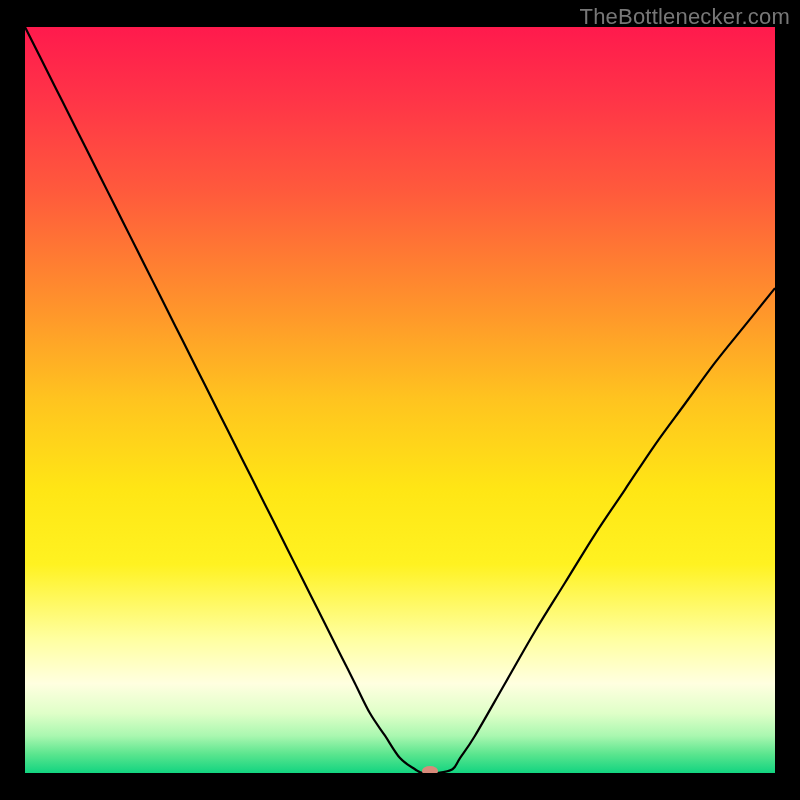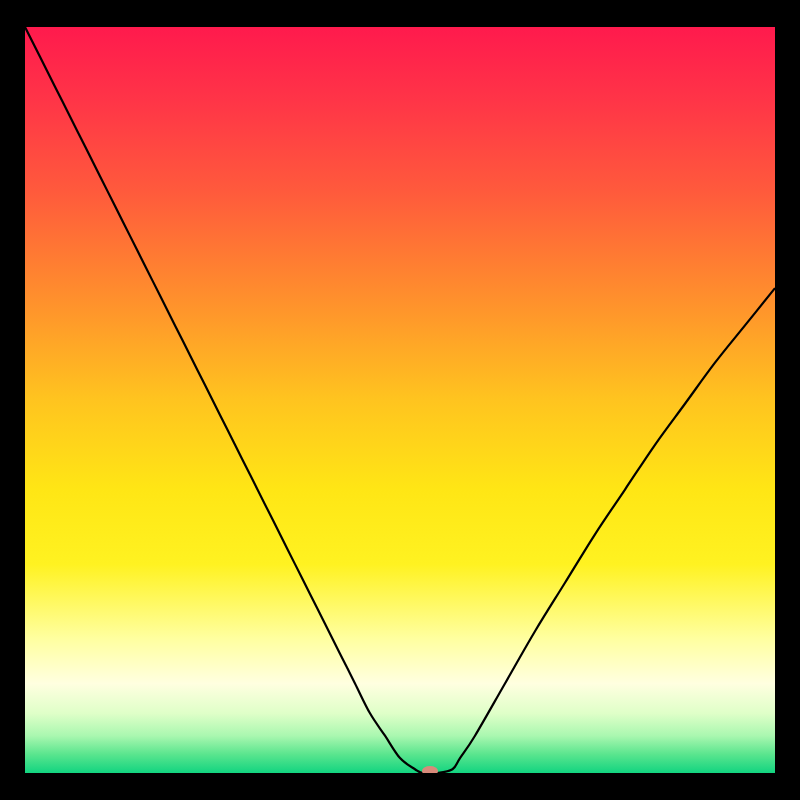--- a/index.html
+++ b/index.html
@@ -36,20 +36,21 @@
     background: #000;
   }
   svg {
     display: block;
   }
 </style>
 </head>
 <body>
 
 <div class="frame">
+  <div class="watermark">TheBottlenecker.com</div>
 
   <div class="plot-outer">
     <svg id="chart-svg" width="750" height="746" viewBox="0 0 750 746">
       <defs>
         <linearGradient id="bg-grad" x1="0" y1="0" x2="0" y2="1">
             <stop offset="0.00%" stop-color="#ff1a4d"></stop>
             <stop offset="10.00%" stop-color="#ff3547"></stop>
             <stop offset="22.00%" stop-color="#ff5a3c"></stop>
             <stop offset="35.00%" stop-color="#ff8a2e"></stop>
             <stop offset="50.00%" stop-color="#ffc41f"></stop>

